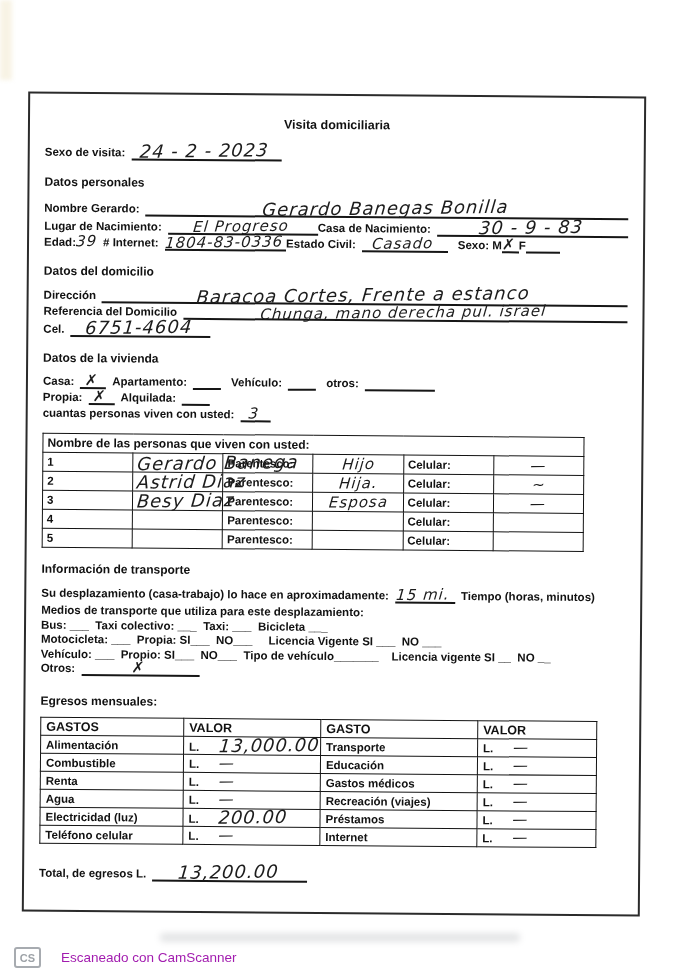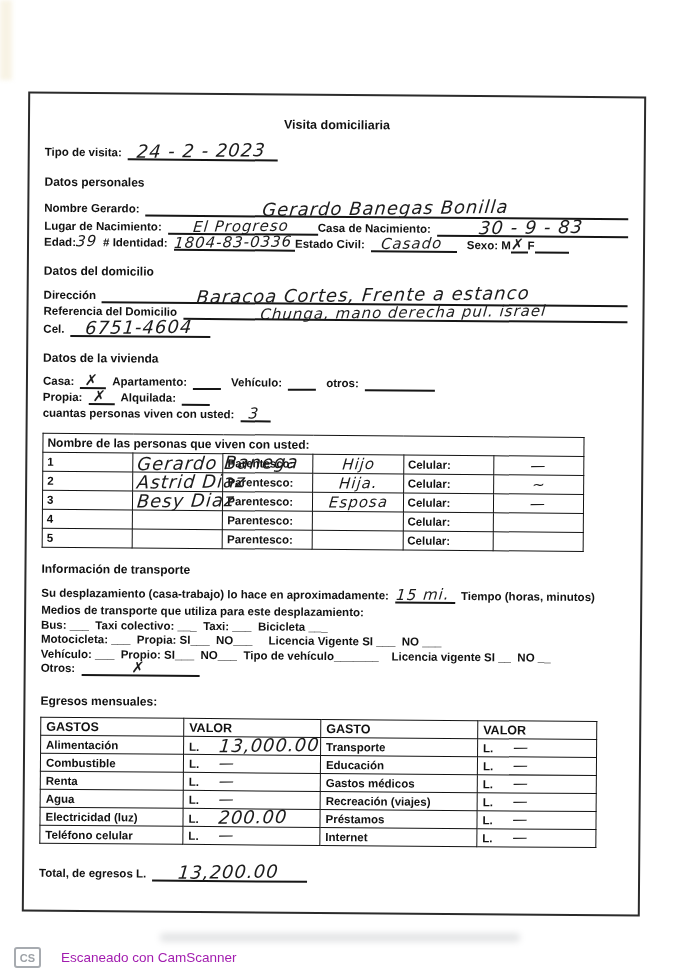--- a/index.html
+++ b/index.html
@@ -84,42 +84,42 @@
 </head>
 <body>
 
 <div class="corner-tint"></div>
 
 <div class="form-box">
 
   <div class="title">Visita domiciliaria</div>
 
   <div class="row mt13">
-    <span class="lbl">Tipo de visita:</span>
+    <span class="lbl">Sexo de visita:</span>
     <span class="fill w150 gap6"><span class="hw big">24 - 2 - 2023</span></span>
   </div>
 
   <div class="sec mt15">Datos personales</div>
 
   <div class="row mt10">
     <span class="lbl">Nombre Gerardo:</span>
     <span class="fill grow gap6"><span class="hw big">Gerardo Banegas Bonilla</span></span>
   </div>
 
   <div class="row mt1">
     <span class="lbl">Lugar de Nacimiento:</span>
     <span class="fill w150 gap6"><span class="hw">El Progreso</span></span>
     <span class="lbl">Casa de Nacimiento:</span>
     <span class="fill grow gap6"><span class="hw big">30 - 9 - 83</span></span>
   </div>
 
   <div class="row mt1">
     <span class="lbl">Edad:</span>
     <span class="hw">39</span>
-    <span class="lbl gap6"># Identidad:</span>
+    <span class="lbl gap6"># Internet:</span>
     <span class="fill w118 gap6"><span class="hw">1804-83-0336</span></span>
     <span class="lbl">Estado Civil:</span>
     <span class="fill w86 gap6"><span class="hw">Casado</span></span>
     <span class="lbl gap10">Sexo: M</span>
     <span class="fill w16"><span class="hw">✗</span></span>
     <span class="lbl">F</span>
     <span class="fill w34"></span>
   </div>
 
   <div class="sec mt14">Datos del domicilio</div>

